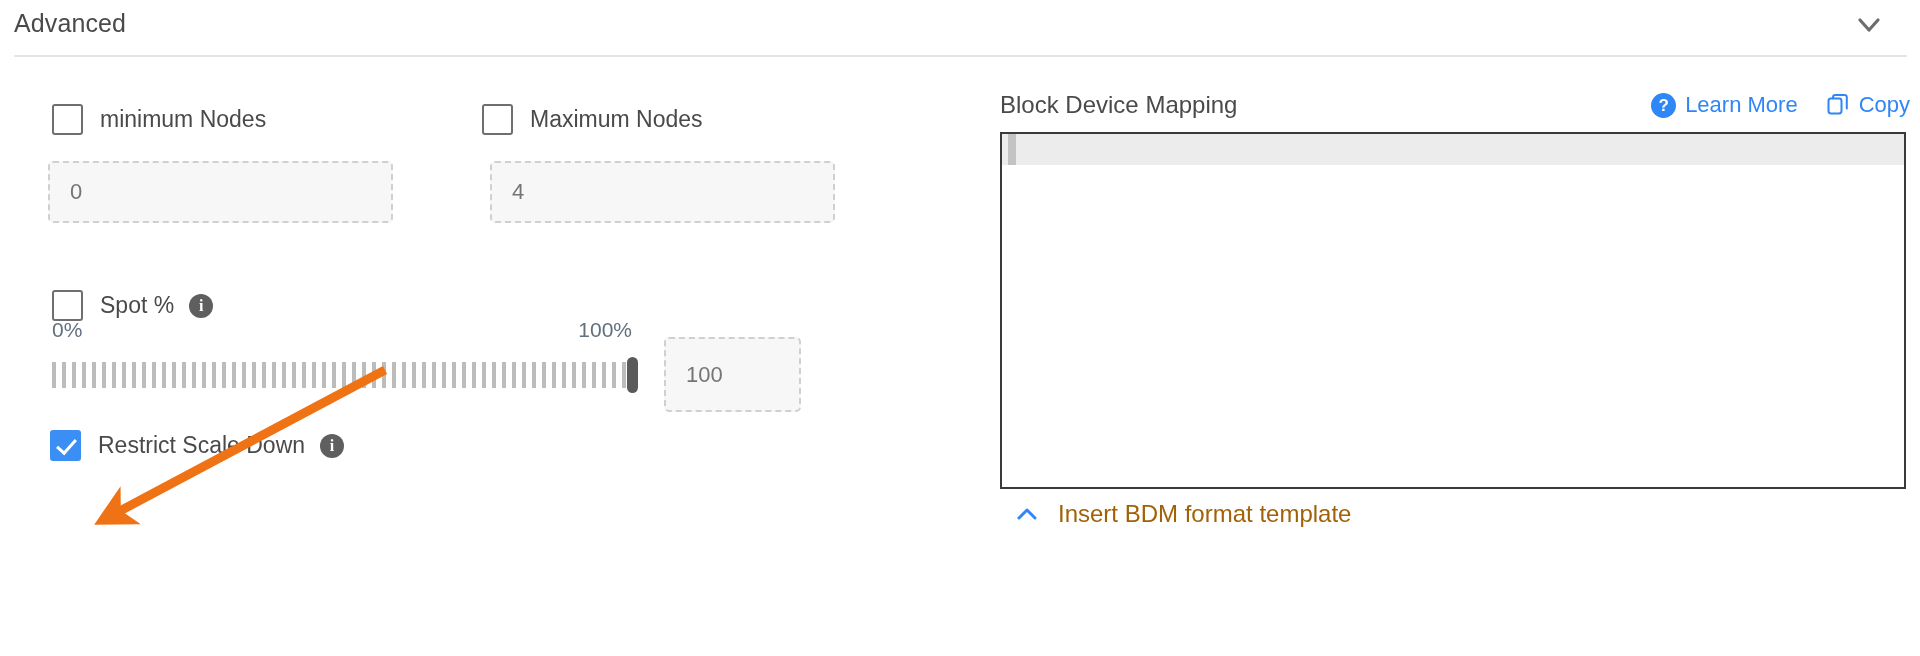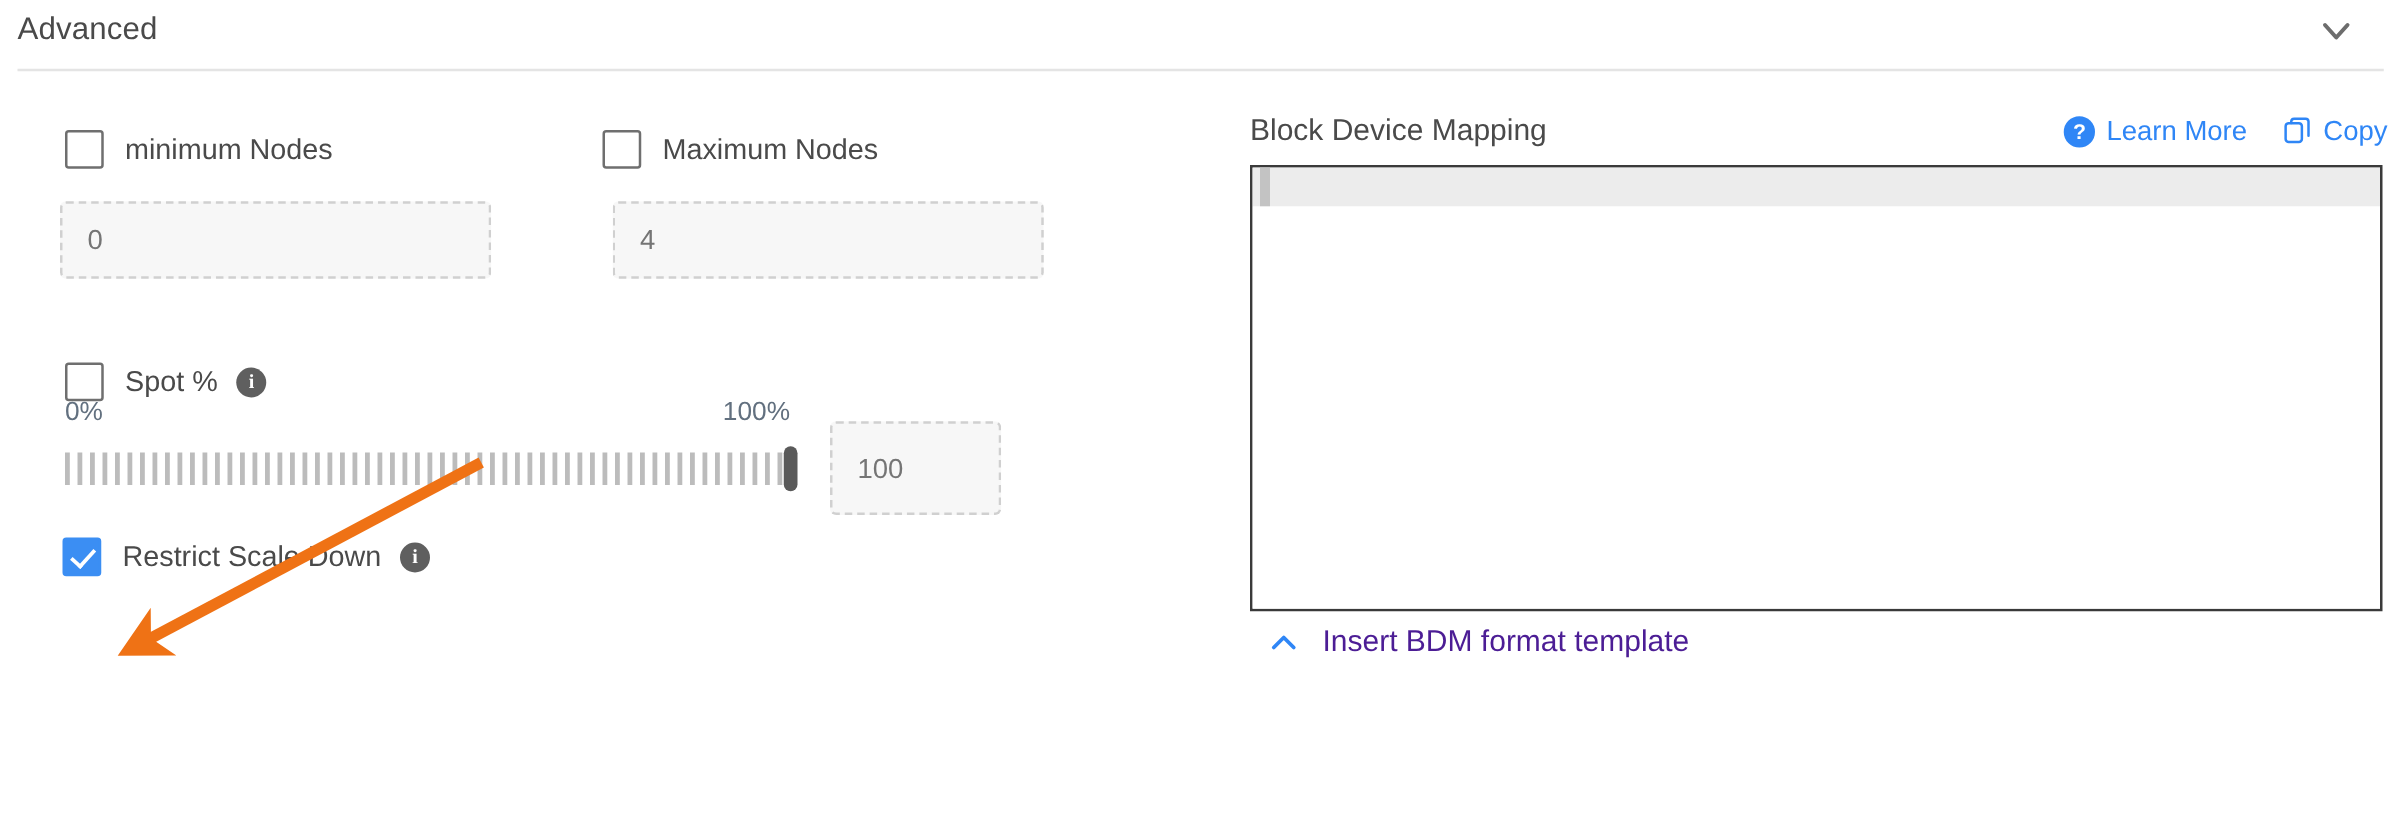--- a/index.html
+++ b/index.html
@@ -211,21 +211,21 @@
     height: 322px;
     background: #ffffff;
   }
 
   .bdm-insert {
     position: absolute;
     left: 14px; top: 444px;
     display: flex;
     align-items: center;
     gap: 18px;
-    color: #4c1d95;
+    color: #a16207;
     font-size: 24px;
     cursor: pointer;
     white-space: nowrap;
   }
   .chevron-up-icon { width: 26px; height: 26px; flex: 0 0 auto; }
 
   
   .annotation-arrow {
     position: absolute;
     left: 0; top: 0;

